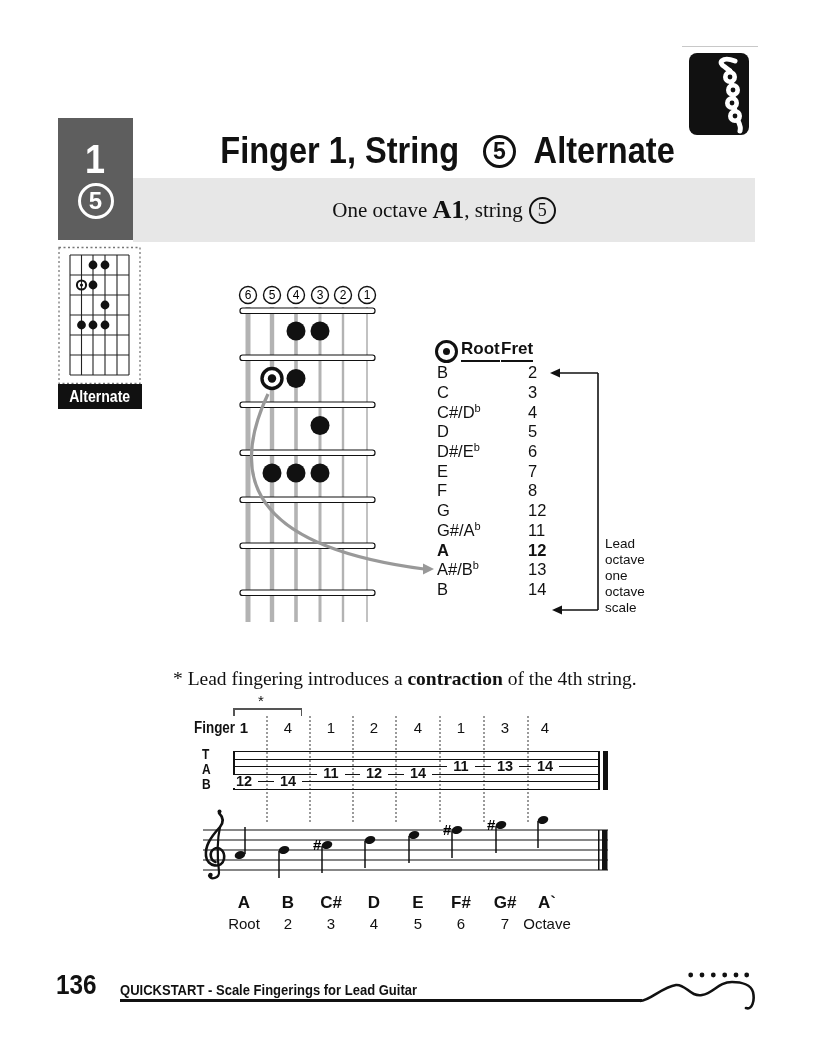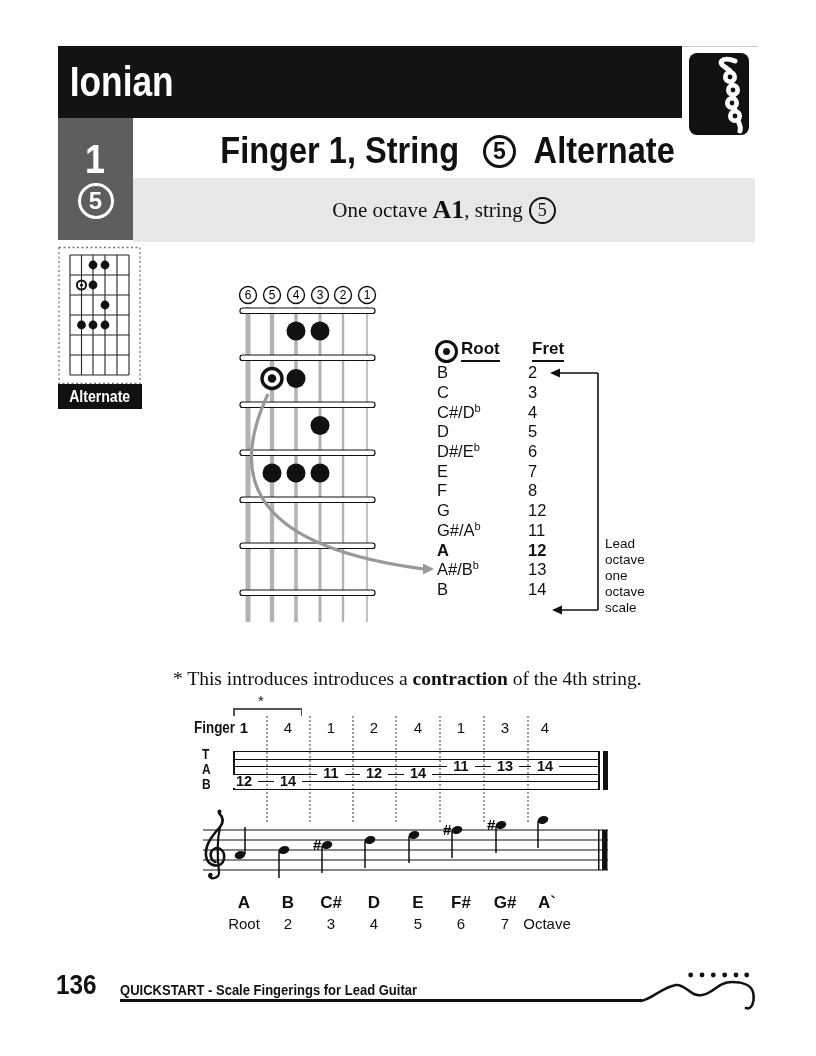--- a/index.html
+++ b/index.html
@@ -61,23 +61,20 @@
   .pagenum{left:56px;top:970px;font-size:27px;transform:scaleX(.9);transform-origin:left center;font-weight:bold;}
   .foottitle{left:120px;top:981px;font-size:15.5px;}
   .footrule{left:120px;top:999px;width:522px;height:2.6px;background:#111;}
   svg{display:block;}
 </style>
 </head>
 <body>
 
 <div class="page">
 
-  <div class="abs banner">
-    <span class="condensed">Ionian</span>
-  </div>
   <div class="abs topline"></div>
 
   <svg class="abs" style="left:689px;top:53px;" width="62" height="84" viewBox="0 0 62 84">
     <rect x="0" y="0" width="60" height="82" rx="8" fill="#111"></rect>
     <path d="M46 8 C33 3 28 10 36 14 L41 18" stroke="#fff" stroke-width="5" fill="none" stroke-linecap="round"></path>
     <path d="M41 18 C43 30 44 44 46 60 C48 68 53 72 51 78" stroke="#fff" stroke-width="5" fill="none" stroke-linecap="round"></path>
     <circle cx="41" cy="24" r="7" fill="#fff"></circle>
       <circle cx="41" cy="24" r="2.4" fill="#111"></circle>
     <circle cx="44" cy="37" r="7" fill="#fff"></circle>
       <circle cx="44" cy="37" r="2.4" fill="#111"></circle>
@@ -187,21 +184,21 @@
     <g>
       <path d="M 38 112 C 6 180, 2 262, 194 287" stroke="#999" stroke-width="3.2" fill="none"></path>
       <polygon points="193,281.5 204,287 193,292.5" fill="#999"></polygon>
     </g>
   </svg>
 
   <span class="abs rootdot">
       <i></i>
     </span>
   <span class="abs tbl-hdr" style="left:461px;">Root</span>
-  <span class="abs tbl-hdr" style="left:532px;">Fret</span>
+  <span class="abs tbl-hdr" style="left:501px;">Fret</span>
 
   <div class="abs tbl-rows">
     <div class="trow">
         <span class="n"><span>B</span><sup></sup></span>
         <span>2</span>
       </div>
     <div class="trow">
         <span class="n"><span>C</span><sup></sup></span>
         <span>3</span>
       </div>
@@ -255,21 +252,21 @@
     <polygon points="14,245.5 4,250 14,254.5" fill="#111"></polygon>
   </svg>
   <div class="abs sidenote">
     <span>Lead</span>
     <span>octave</span>
     <span>one</span>
     <span>octave</span>
     <span>scale</span>
   </div>
 
-  <div class="abs cnote"><span>* This introduces introduces a </span><b>contraction</b><span> of the 4th string.</span></div>
+  <div class="abs cnote"><span>* Lead fingering introduces a </span><b>contraction</b><span> of the 4th string.</span></div>
 
   <span class="abs star">*</span>
   <div class="abs bracket-h"></div>
   <div class="abs bracket-v" style="left:233px;"></div>
   <div class="abs bracket-v" style="left:300.5px;"></div>
 
   <div class="abs dotline" style="left:266px;"></div>
   <div class="abs dotline" style="left:309px;"></div>
   <div class="abs dotline" style="left:352px;"></div>
   <div class="abs dotline" style="left:395px;"></div>

